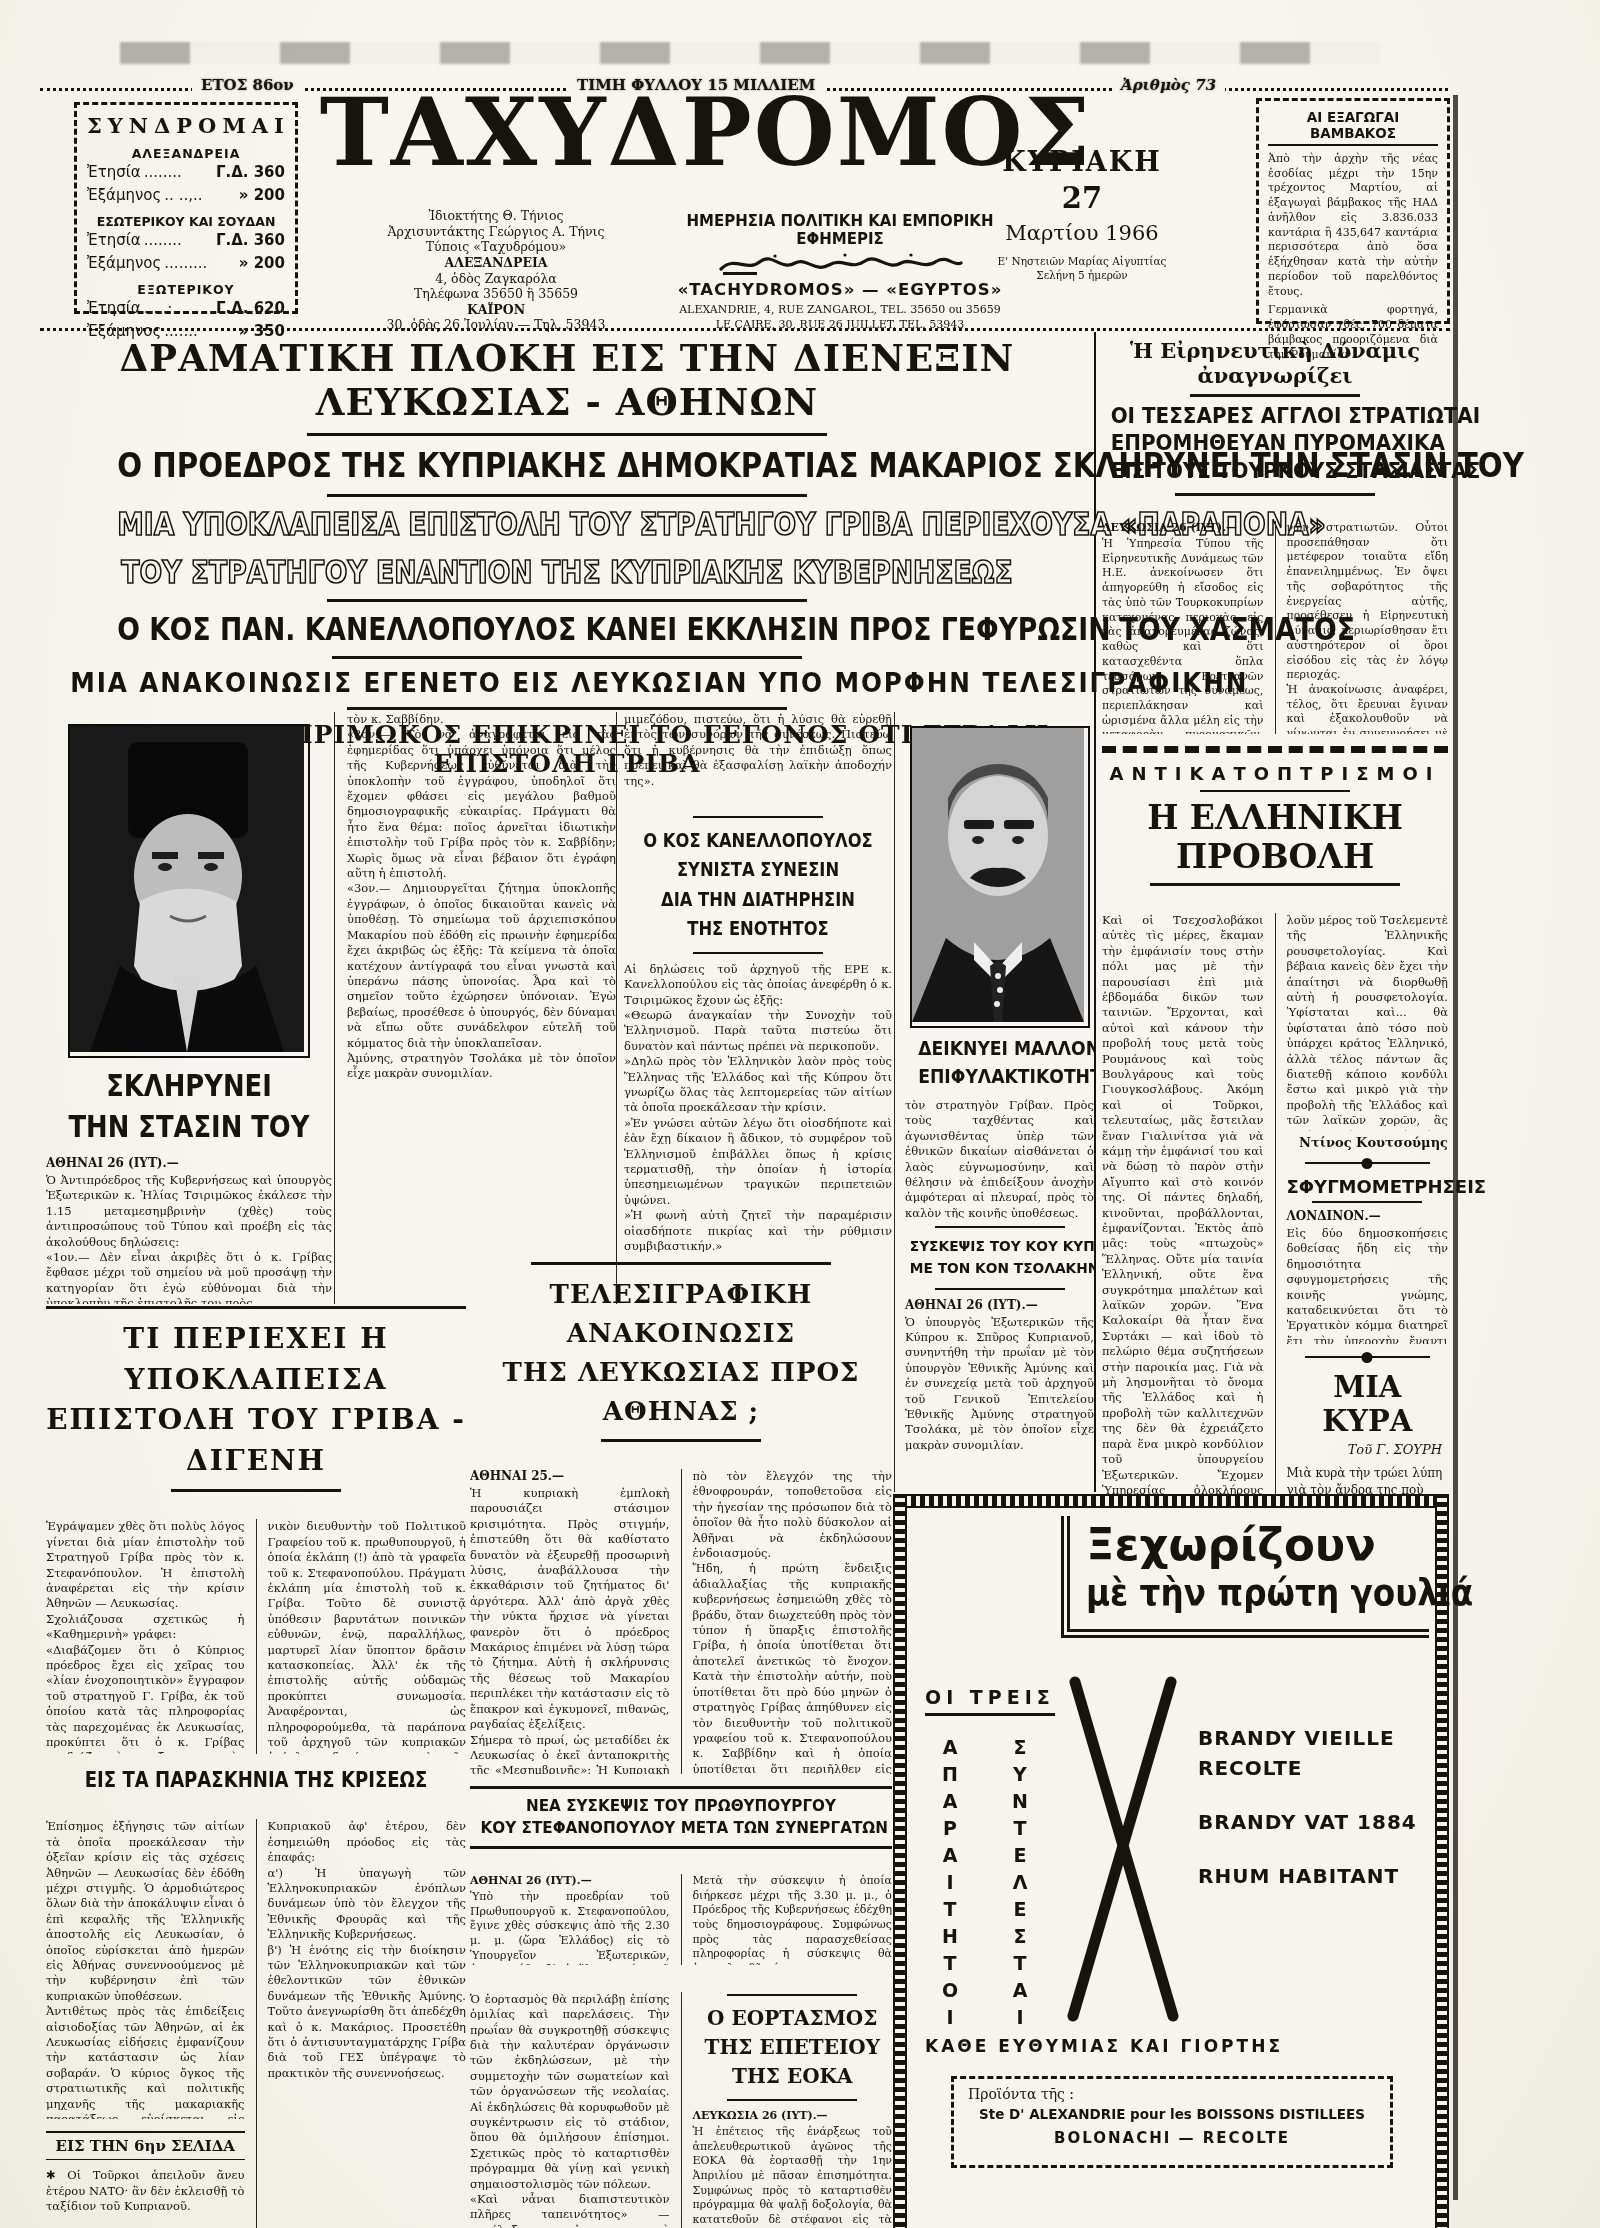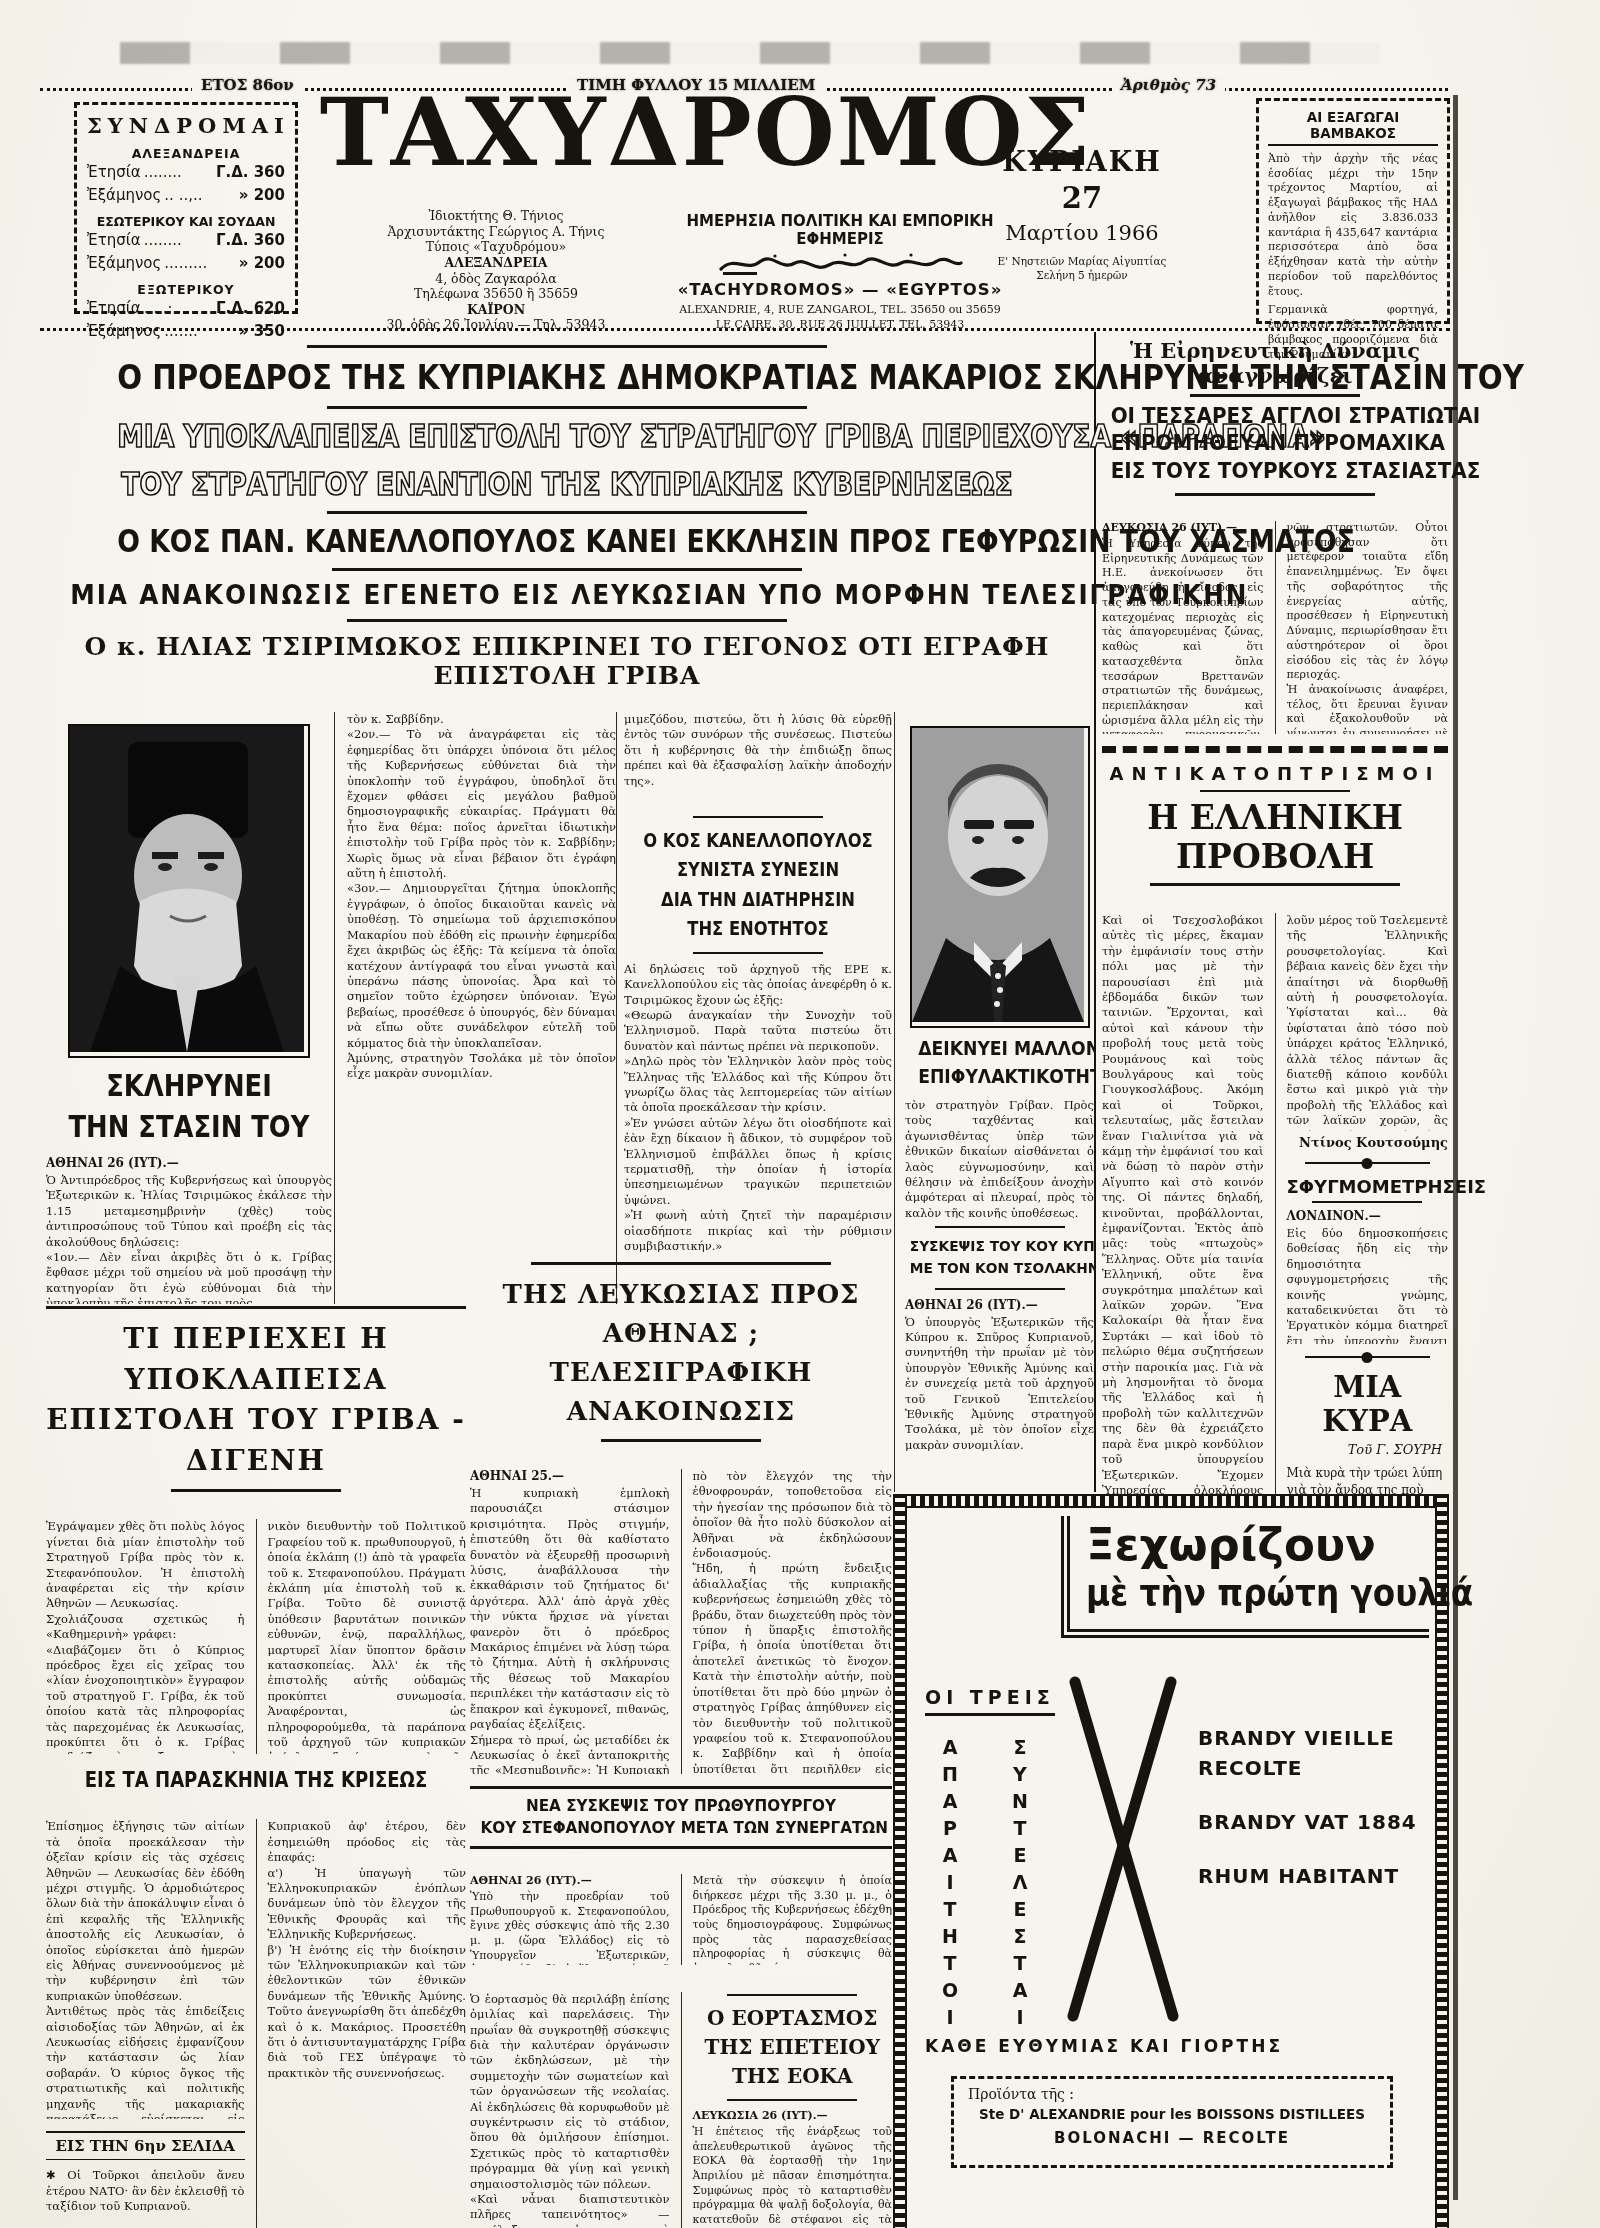--- a/index.html
+++ b/index.html
@@ -129,20 +129,21 @@
     <div class="sans b ctr" style="font-size:13.5px;border-bottom:2px solid #17130d;padding-bottom:3px;margin-bottom:6px;">ΑΙ ΕΞΑΓΩΓΑΙ ΒΑΜΒΑΚΟΣ</div>
     <div class="bt" style="font-size:11px;">Ἀπὸ τὴν ἀρχὴν τῆς νέας ἐσοδίας μέχρι τὴν 15ην τρέχοντος Μαρτίου, αἱ ἐξαγωγαὶ βάμβακος τῆς ΗΑΔ ἀνῆλθον εἰς 3.836.033 καντάρια ἢ 435,647 καντάρια περισσότερα ἀπὸ ὅσα ἐξήχθησαν κατὰ τὴν αὐτὴν περίοδον τοῦ παρελθόντος ἔτους.</div>
     <div class="bt" style="font-size:11px;margin-top:4px;">Γερμανικὰ φορτηγά, ἐφόρτωσαν χθές, 700 δέματα βάμβακος προοριζόμενα διὰ τὴν Ρουμανίαν.</div>
   </div>
 
   <div class="abs dotted" style="left:40px;top:328px;width:1410px;"></div>
   <div class="abs" style="left:1094px;top:332px;height:1160px;border-left:2px solid #17130d;"></div>
   <div class="abs" style="left:1453px;top:95px;width:5px;height:2105px;background:#241e16;opacity:.8;"></div>
 
   <div class="abs ctr" style="left:44px;top:336px;width:1046px;">
+    <div class="b" style="font-size:37px;letter-spacing:1px;">ΔΡΑΜΑΤΙΚΗ ΠΛΟΚΗ ΕΙΣ ΤΗΝ ΔΙΕΝΕΞΙΝ ΛΕΥΚΩΣΙΑΣ - ΑΘΗΝΩΝ</div>
     <div class="hrule" style="width:520px;"></div>
     <div class="sans b cond" style="font-size:34px;">Ο ΠΡΟΕΔΡΟΣ ΤΗΣ ΚΥΠΡΙΑΚΗΣ ΔΗΜΟΚΡΑΤΙΑΣ ΜΑΚΑΡΙΟΣ ΣΚΛΗΡΥΝΕΙ ΤΗΝ ΣΤΑΣΙΝ ΤΟΥ</div>
     <div class="hrule" style="width:480px;"></div>
     <div class="sans b cond outl" style="font-size:31px;margin-top:4px;">ΜΙΑ ΥΠΟΚΛΑΠΕΙΣΑ ΕΠΙΣΤΟΛΗ ΤΟΥ ΣΤΡΑΤΗΓΟΥ ΓΡΙΒΑ ΠΕΡΙΕΧΟΥΣΑ «ΠΑΡΑΠΟΝΑ»</div>
     <div class="sans b cond outl" style="font-size:31px;margin-top:12px;">ΤΟΥ ΣΤΡΑΤΗΓΟΥ ΕΝΑΝΤΙΟΝ ΤΗΣ ΚΥΠΡΙΑΚΗΣ ΚΥΒΕΡΝΗΣΕΩΣ</div>
     <div class="hrule" style="width:480px;"></div>
     <div class="sans b cond" style="font-size:31px;">Ο ΚΟΣ ΠΑΝ. ΚΑΝΕΛΛΟΠΟΥΛΟΣ ΚΑΝΕΙ ΕΚΚΛΗΣΙΝ ΠΡΟΣ ΓΕΦΥΡΩΣΙΝ ΤΟΥ ΧΑΣΜΑΤΟΣ</div>
     <div class="hrule" style="width:470px;"></div>
     <div class="sans b cond95" style="font-size:26px;letter-spacing:2px;">ΜΙΑ ΑΝΑΚΟΙΝΩΣΙΣ ΕΓΕΝΕΤΟ ΕΙΣ ΛΕΥΚΩΣΙΑΝ ΥΠΟ ΜΟΡΦΗΝ ΤΕΛΕΣΙΓΡΑΦΙΚΗΝ</div>
     <div class="hrule" style="width:440px;"></div>
@@ -312,22 +313,22 @@
           <div class="bt" style="white-space:pre-line;">Κυπριακοῦ ἀφ' ἑτέρου, δὲν ἐσημειώθη πρόοδος εἰς τὰς ἐπαφάς:
 α') Ἡ ὑπαγωγὴ τῶν Ἑλληνοκυπριακῶν ἐνόπλων δυνάμεων ὑπὸ τὸν ἔλεγχον τῆς Ἐθνικῆς Φρουρᾶς καὶ τῆς Ἑλληνικῆς Κυβερνήσεως.
 β') Ἡ ἑνότης εἰς τὴν διοίκησιν τῶν Ἑλληνοκυπριακῶν καὶ τῶν ἐθελοντικῶν τῶν ἐθνικῶν δυνάμεων τῆς Ἐθνικῆς Ἀμύνης. Τοῦτο ἀνεγνωρίσθη ὅτι ἀπεδέχθη καὶ ὁ κ. Μακάριος. Προσετέθη ὅτι ὁ ἀντισυνταγματάρχης Γρίβα διὰ τοῦ ΓΕΣ ὑπέγραψε τὸ πρακτικὸν τῆς συνεννοήσεως.</div>
         </div>
     </div>
   </div>
 
   <div class="abs" style="left:470px;top:1262px;width:422px;">
     <div class="hrule" style="width:300px;margin:0 auto 10px;"></div>
     <div class="b ctr" style="font-size:26px;letter-spacing:1px;line-height:1.5;">
+      <div>ΤΕΛΕΣΙΓΡΑΦΙΚΗ ΑΝΑΚΟΙΝΩΣΙΣ</div>
       <div>ΤΗΣ ΛΕΥΚΩΣΙΑΣ ΠΡΟΣ ΑΘΗΝΑΣ ;</div>
-      <div>ΤΕΛΕΣΙΓΡΑΦΙΚΗ ΑΝΑΚΟΙΝΩΣΙΣ</div>
     </div>
     <div class="hrule" style="width:160px;margin:8px auto 10px;"></div>
     <div class="cols clip" style="height:322px;">
       <div>
         <div class="dl">ΑΘΗΝΑΙ 25.—</div>
         <div class="bt" style="white-space:pre-line;">Ἡ κυπριακὴ ἐμπλοκὴ παρουσιάζει στάσιμον κρισιμότητα. Πρὸς στιγμήν, ἐπιστεύθη ὅτι θὰ καθίστατο δυνατὸν νὰ ἐξευρεθῇ προσωρινὴ λύσις, ἀναβάλλουσα τὴν ἐκκαθάρισιν τοῦ ζητήματος δι' ἀργότερα. Ἀλλ' ἀπὸ ἀργὰ χθὲς τὴν νύκτα ἤρχισε νὰ γίνεται φανερὸν ὅτι ὁ πρόεδρος Μακάριος ἐπιμένει νὰ λύσῃ τώρα τὸ ζήτημα. Αὐτὴ ἡ σκλήρυνσις τῆς θέσεως τοῦ Μακαρίου περιπλέκει τὴν κατάστασιν εἰς τὸ ἔπακρον καὶ ἐγκυμονεῖ, πιθανῶς, ραγδαίας ἐξελίξεις.
 Σήμερα τὸ πρωί, ὡς μεταδίδει ἐκ Λευκωσίας ὁ ἐκεῖ ἀνταποκριτὴς τῆς «Μεσημβρινῆς»: Ἡ Κυπριακὴ κυβέρνησις, δι' ἀνακοινώσεως ποὺ ἐξέδωσαν ἁρμόδιοι κύκλοι της, ἀπευθύνει εἰς τὴν ἑλληνικὴν κυβέρνησιν «τελεσίγραφον». Κατὰ τὴν ἀνακοίνωσιν αὐτήν, εἴτε τὸ θέλουν εἴτε ὄχι αἱ Ἀθῆναι, ἡ κυπριακὴ κυβέρνησις θὰ ρυθμίσῃ ὁπωσδήποτε τὸ ζήτημα καὶ ἐν ἐσχάτῃ περιπτώσει θὰ ἐξεύρῃ συμβιβαστικὴν</div>
       </div>
       <div>
           <div class="bt" style="white-space:pre-line;">πὸ τὸν ἔλεγχόν της τὴν ἐθνοφρουράν, τοποθετοῦσα εἰς τὴν ἡγεσίαν της πρόσωπον διὰ τὸ ὁποῖον θὰ ἦτο πολὺ δύσκολον αἱ Ἀθῆναι νὰ ἐκδηλώσουν ἐνδοιασμούς.

